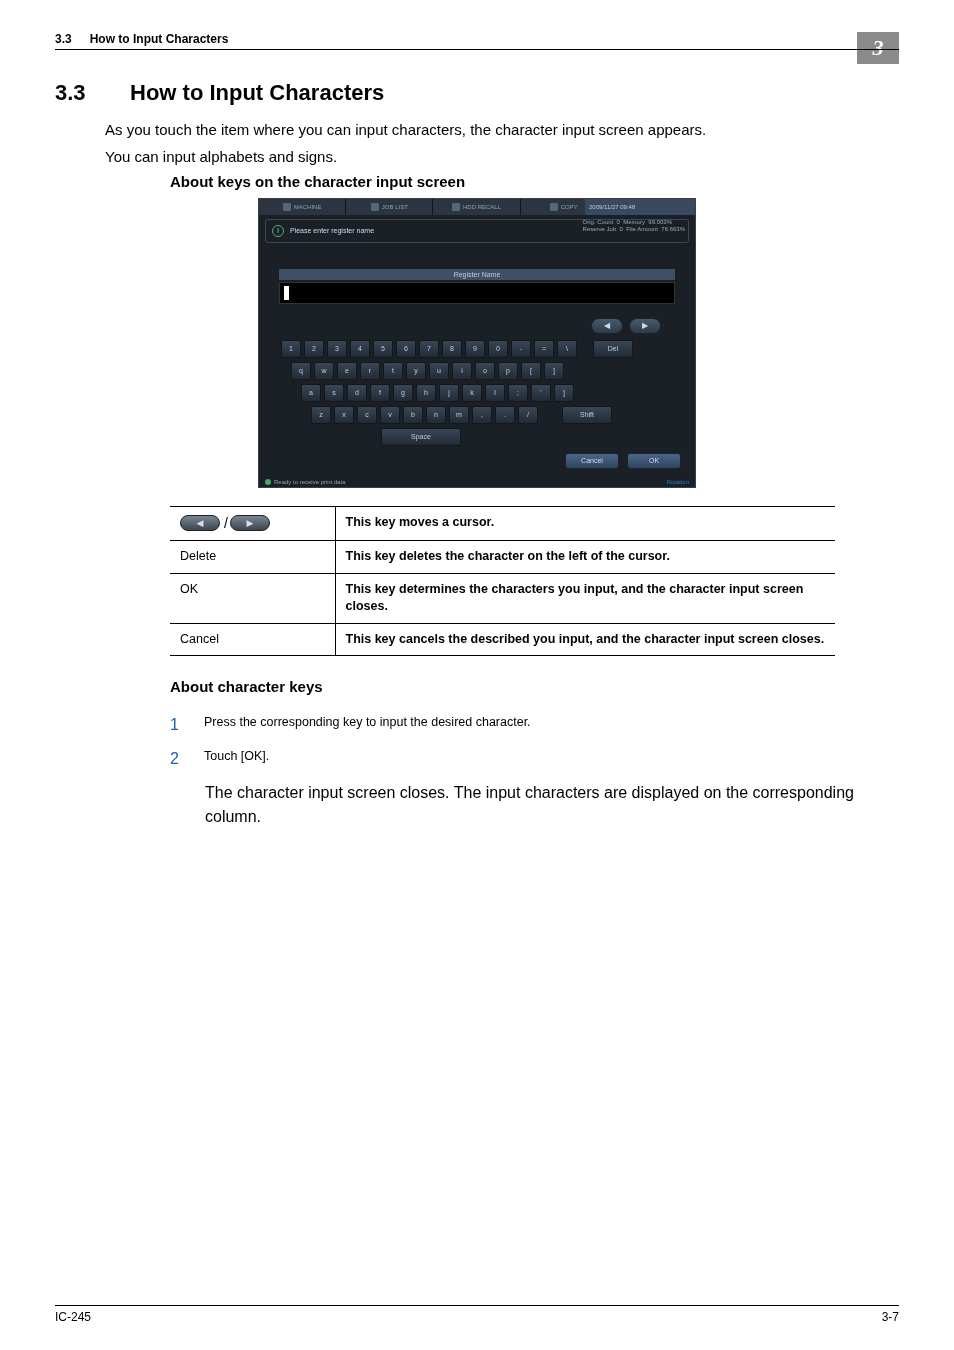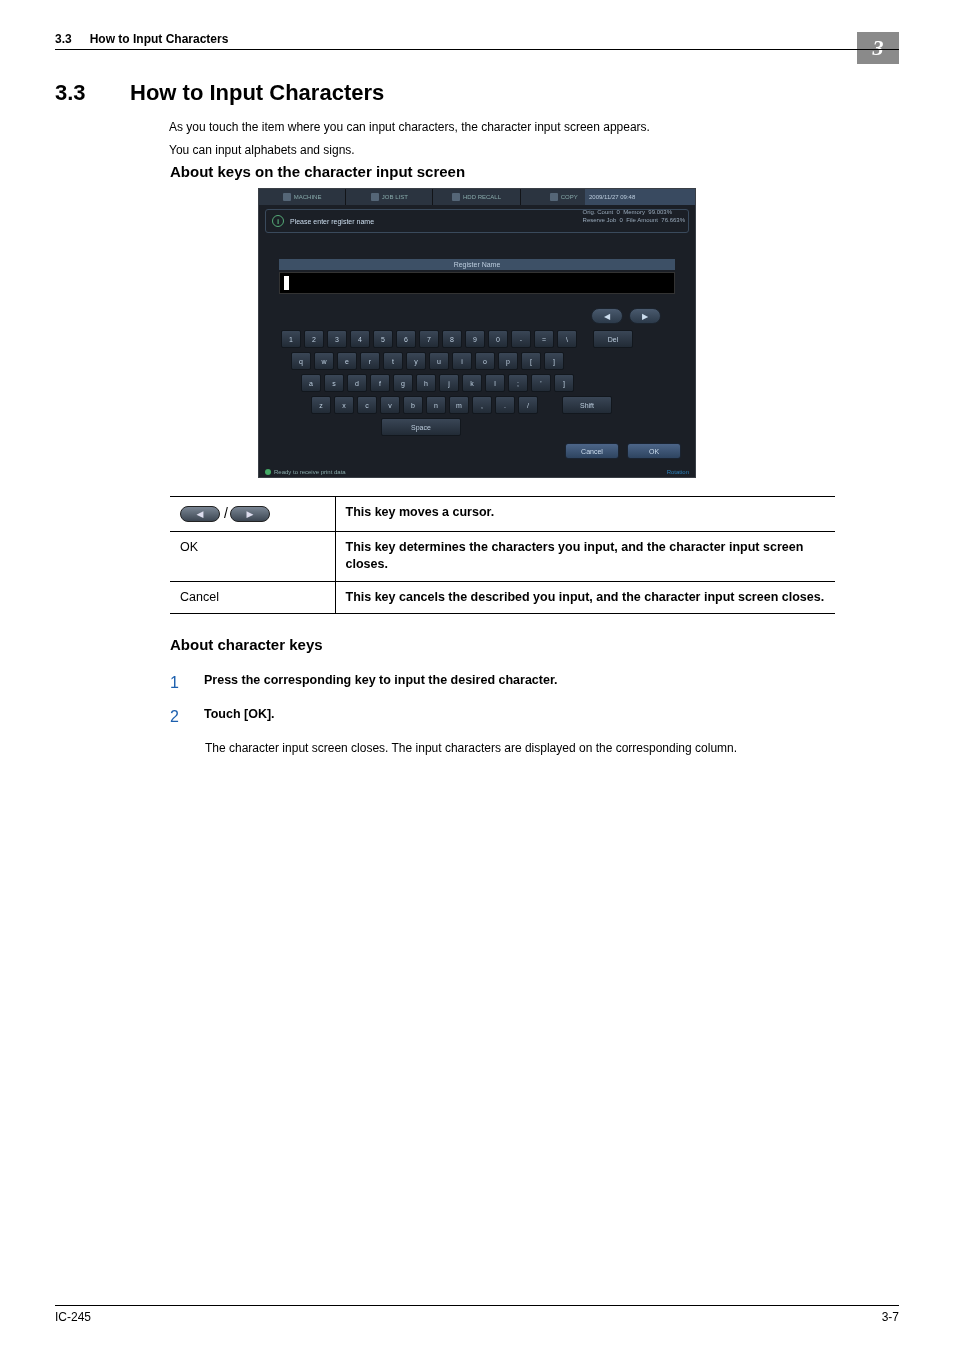--- a/index.html
+++ b/index.html
@@ -12,21 +12,21 @@
   .header-left { font-size: 12px; font-weight: bold; display: flex; gap: 18px; }
   .header-right-box { width: 42px; height: 32px; background: #8a8a8a; color: #fff; display: flex; align-items: center; justify-content: center; font-size: 22px; font-weight: bold; font-style: italic; font-family: Georgia, 'Times New Roman', serif; }
 
   
   .content { position: absolute; top: 80px; left: 55px; right: 55px; }
 
   .sec-row { display: flex; align-items: baseline; gap: 25px; margin-bottom: 12px; }
   .sec-num { font-size: 22px; font-weight: bold; font-family: Arial, sans-serif; min-width: 50px; }
   .sec-title { font-size: 22px; font-weight: bold; }
 
-  .para-block { margin-left: 114px; font-size: 12px; line-height: 1.55; }
+  .para-block { margin-left: 50px; font-size: 15px; line-height: 1.55; }
   .para-block p { margin-bottom: 4px; }
 
   .subhead { margin-left: 115px; font-size: 15px; font-weight: bold; margin-bottom: 8px; }
 
   
   .screenshot { margin: 8px auto 18px auto; width: 438px; height: 290px; background:#1b1f26; border:1px solid #3a3f46; position:relative; overflow:hidden; }
   .ss-tabs { display:flex; height:16px; }
   .ss-tab { flex:1; background:#2b3440; border-right:1px solid #121418; color:#8aa; font-size:6px; display:flex; align-items:center; justify-content:center; gap:3px; }
   .ss-tab.active { background:#465b78; color:#cde; }
   .ss-tab .ico { width:8px; height:8px; background:#567; border-radius:1px; }
@@ -57,22 +57,22 @@
   .keytable td { border-top:1px solid #000; border-bottom:1px solid #000; padding:7px 10px; font-size:12.5px; vertical-align: top; line-height:1.4;}
   .keytable tr td:first-child { width: 165px; border-right:1px solid #000; border-left:none; }
   .keytable tr td:last-child { border-right:none;font-weight:bold; }
   .tbl-arrow-btn { display:inline-flex; align-items:center; }
   .mini-btn { width:40px; height:16px; border-radius:8px; background:linear-gradient(#7a8694,#3c4652); border:1px solid #222; color:#dde; font-size:9px; display:inline-flex; align-items:center; justify-content:center; margin-right:2px;}
   .slash { font-size:14px; margin:0 2px; }
 
   
   .step-row { margin-left:115px; display:flex; gap:20px; font-size:12.5px; line-height:1.5; margin-bottom:10px; }
   .step-num { color:#1c5fae; font-size:16px; font-weight:normal; min-width:14px; font-family: Arial, sans-serif;}
-  .step-body { flex:1;font-weight:bold; }
-  .step-sub { margin-left:150px; font-size:12px; line-height:1.5; }
+  .step-body { flex:1; }
+  .step-sub { margin-left:150px; font-size:16px; line-height:1.5; }
 
   
   .footer-line { position:absolute; bottom:44px; left:55px; right:55px; border-top:1px solid #000;}
   .footer-row { position:absolute; bottom:26px; left:55px; right:55px; display:flex; justify-content:space-between; font-size:12px; }
 </style>
 </head>
 <body>
 <div class="page">
 
   <div class="header-row">
@@ -227,20 +227,24 @@
         <td>
           <span class="tbl-arrow-btn">
             <span class="mini-btn">◀</span>
             <span class="slash">/</span>
             <span class="mini-btn">▶</span>
           </span>
         </td>
         <td>This key moves a cursor.</td>
       </tr>
       <tr>
+        <td>Delete</td>
+        <td>This key deletes the character on the left of the cursor.</td>
+      </tr>
+      <tr>
         <td>OK</td>
         <td>This key determines the characters you input, and the character input screen closes.</td>
       </tr>
       <tr>
         <td>Cancel</td>
         <td>This key cancels the described you input, and the character input screen closes.</td>
       </tr>
     </tbody>
       </table>
 

